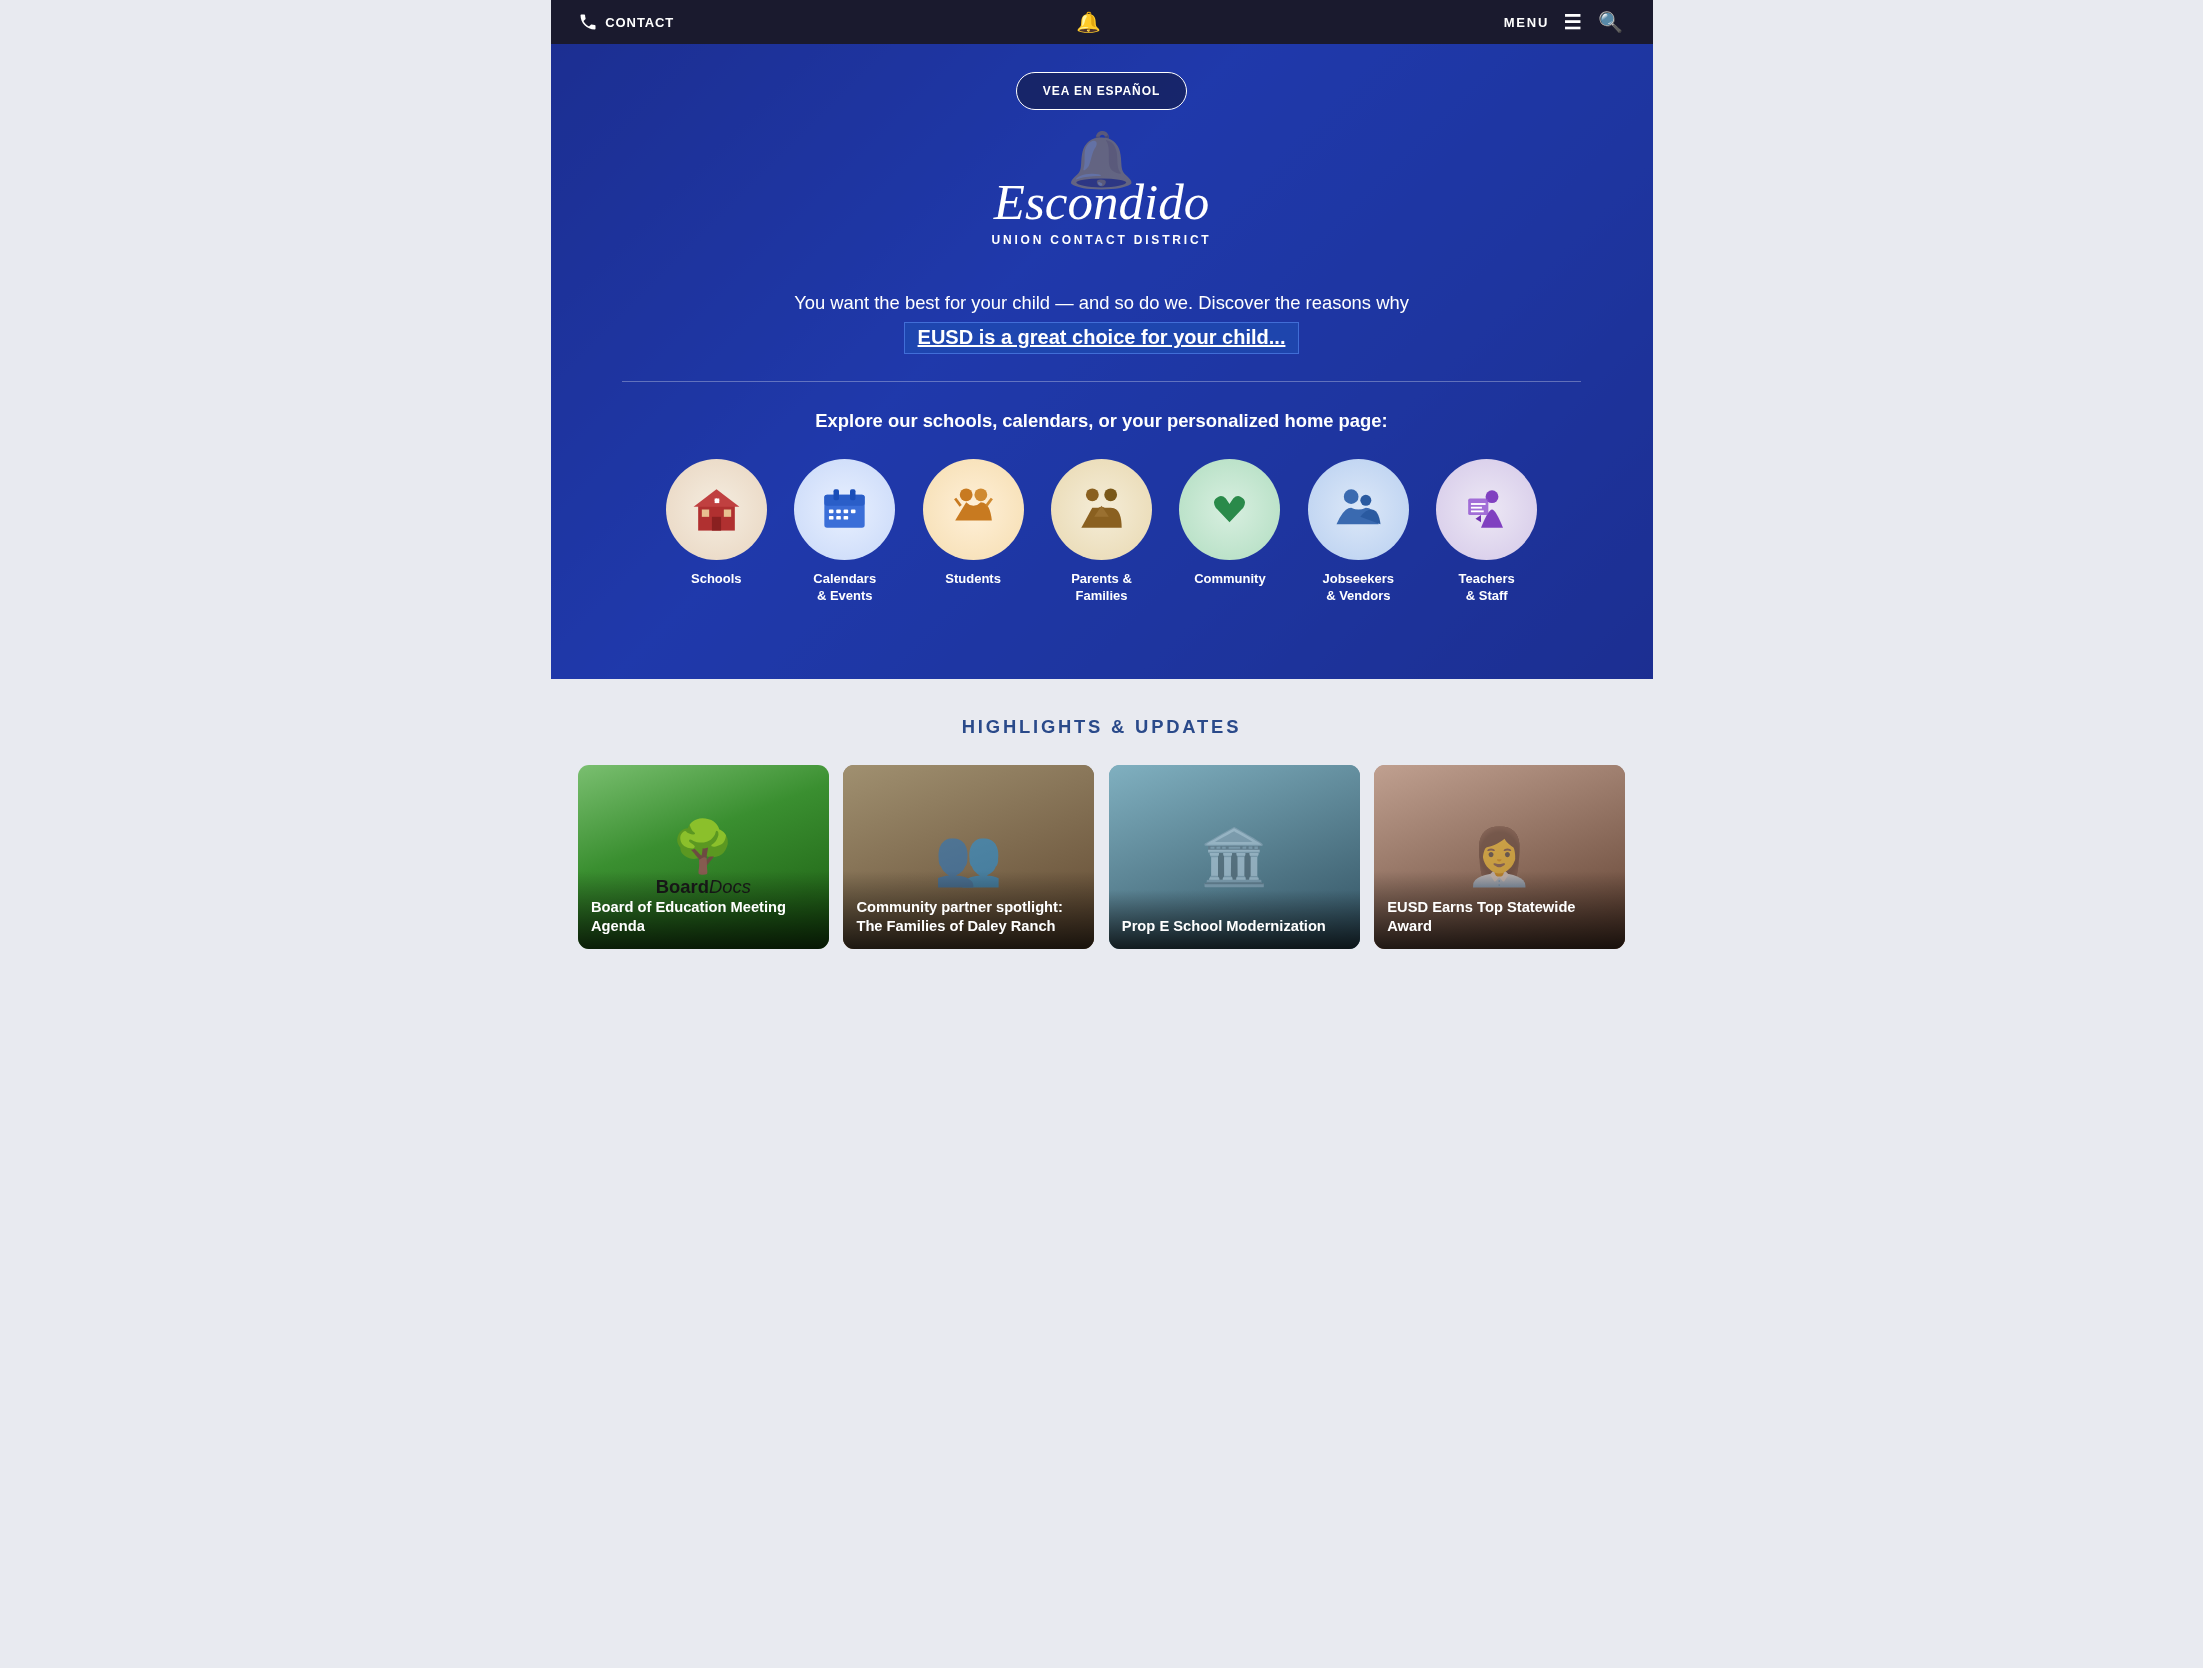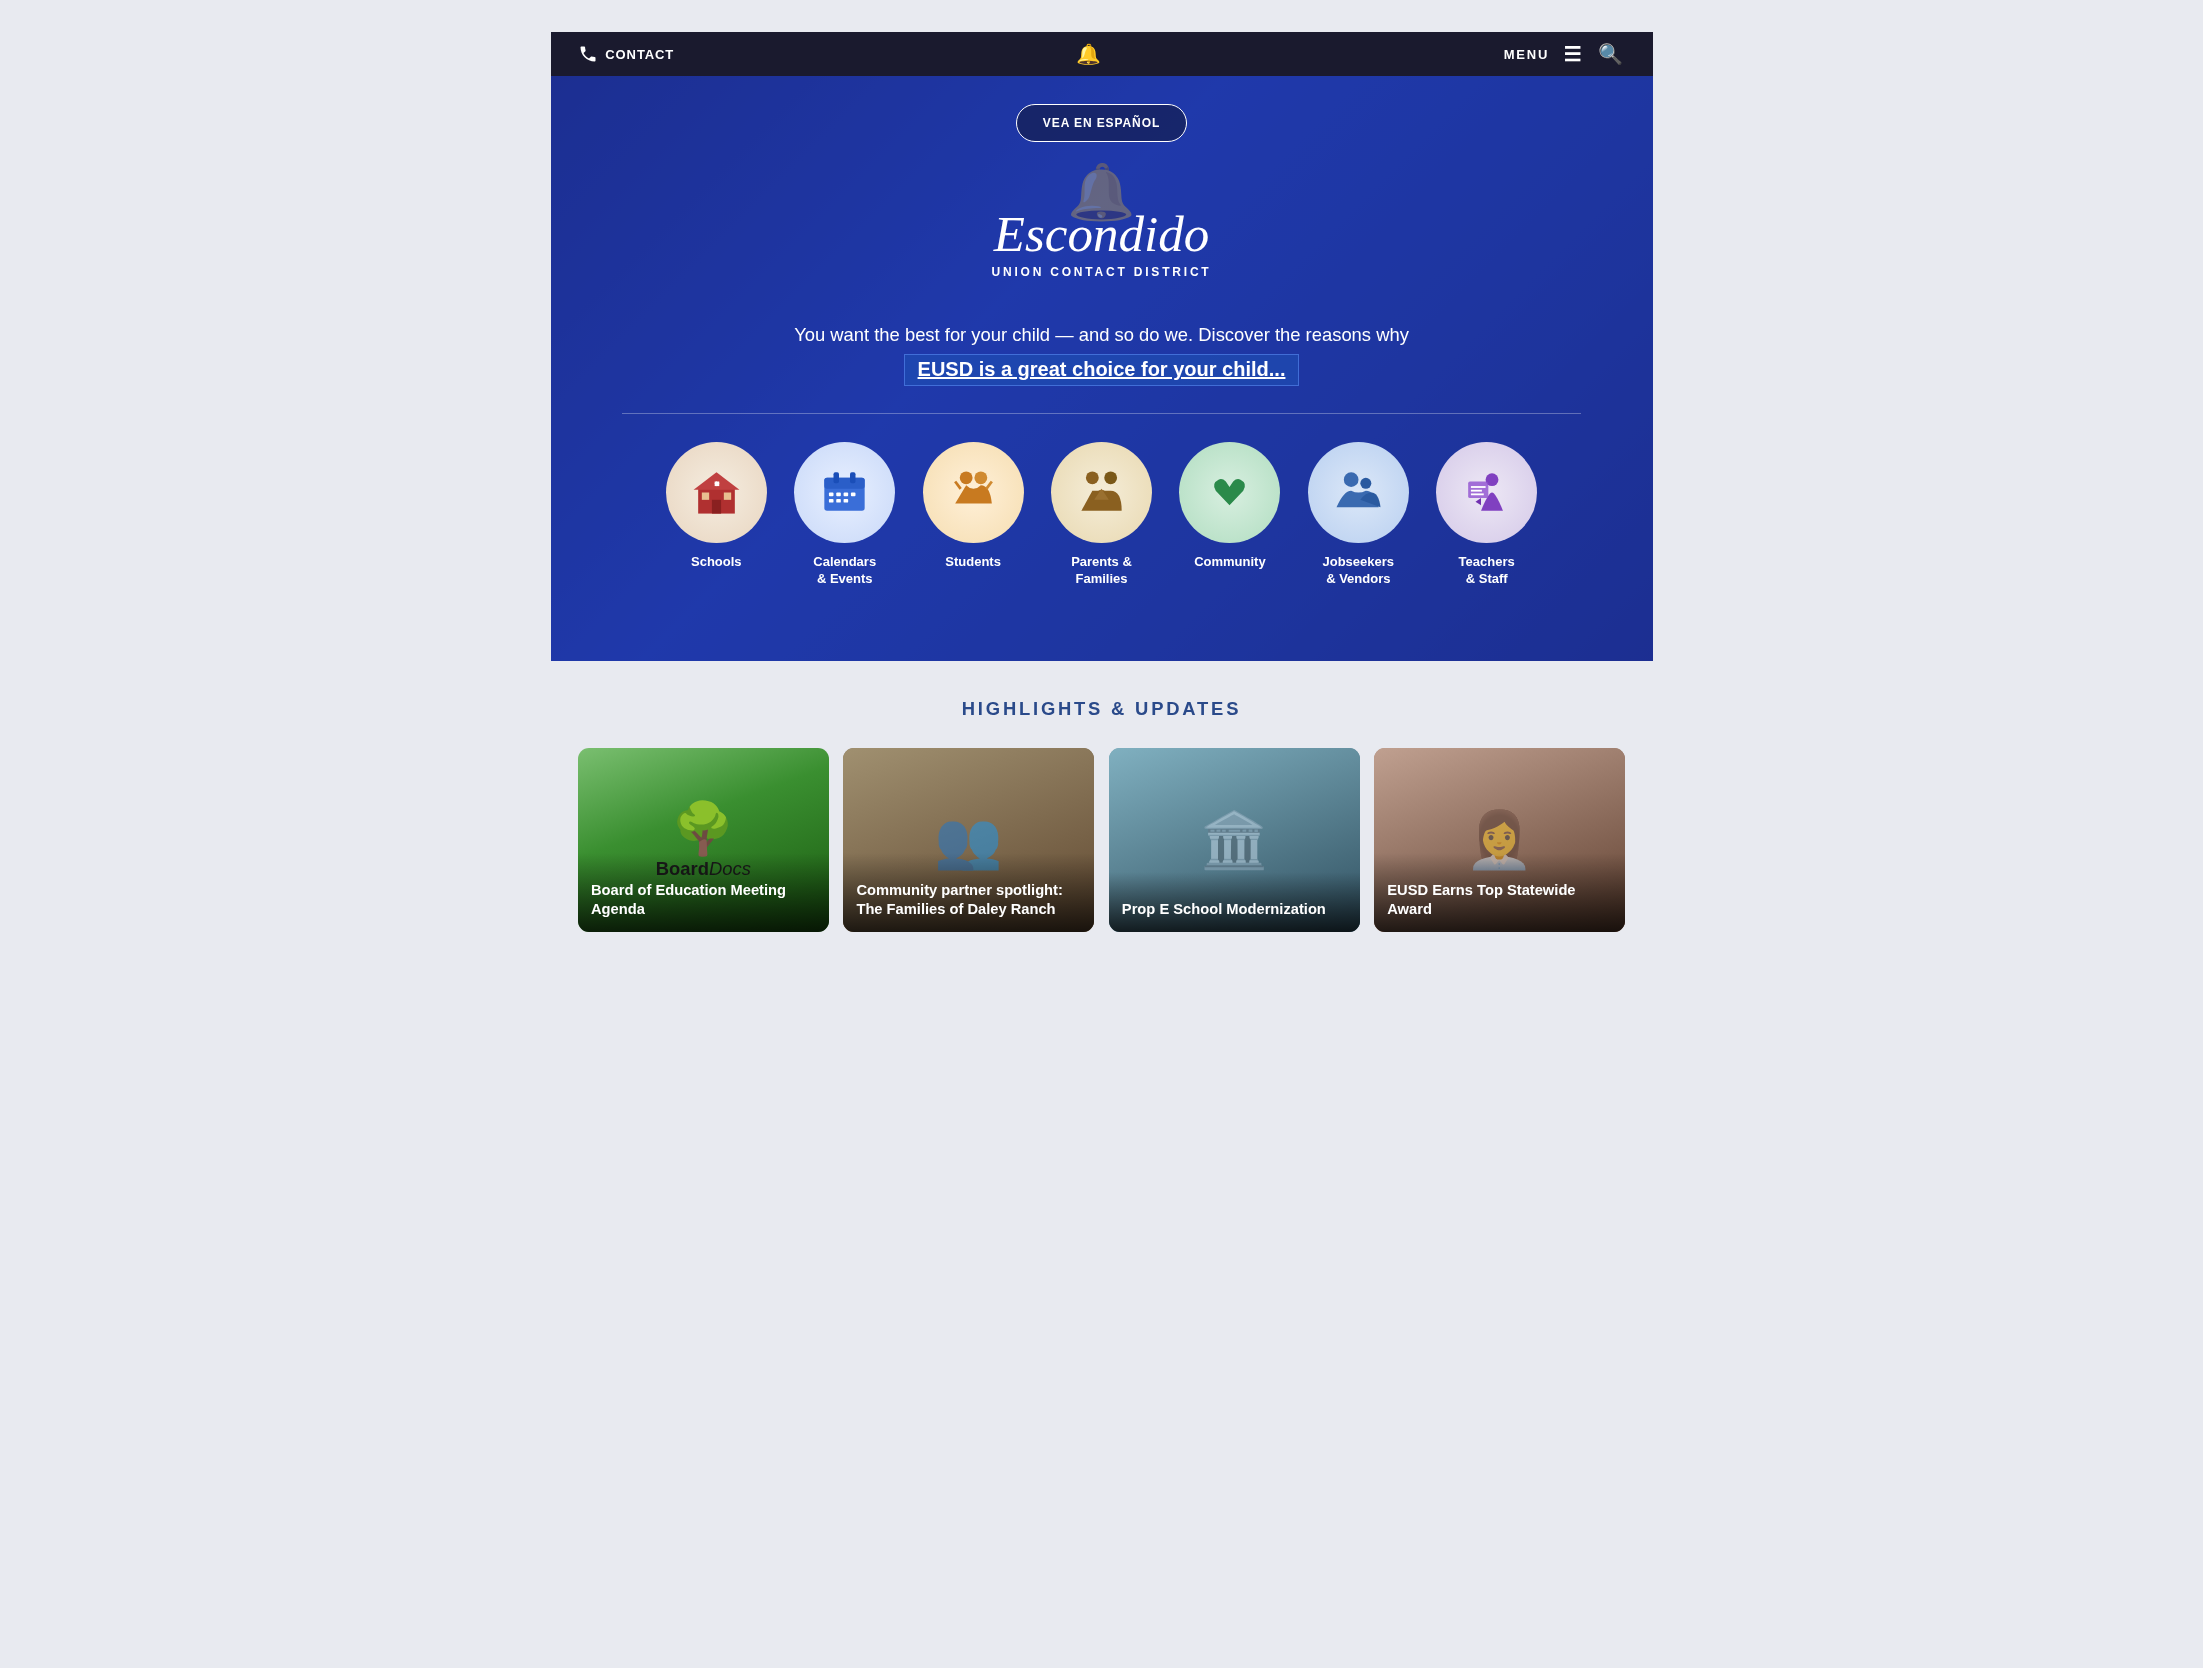--- a/index.html
+++ b/index.html
@@ -6,21 +6,20 @@
     body { font-family: Arial, sans-serif; background: #e8eaf0; width: 1102px; margin: 0 auto; }
 
     
     .top-nav {
       background: #1a1a2e;
       display: flex;
       align-items: center;
       justify-content: space-between;
       padding: 0 27.5px;
       height: 44px;
-      margin-top: 32px;
     }
     .top-nav-left {
       display: flex;
       align-items: center;
       gap: 7.3px;
       color: white;
       font-size: 13px;
       font-weight: bold;
       letter-spacing: 0.9px;
     }
@@ -282,20 +281,21 @@
       <span class="logo-bell">🔔</span>
       <div class="logo-title">Escondido</div>
       <div class="logo-subtitle">UNION CONTACT DISTRICT</div>
     </div>
 
     <p class="hero-tagline">You want the best for your child — and so do we. Discover the reasons why</p>
     <a class="hero-link">EUSD is a great choice for your child...</a>
 
     <hr class="hero-divider">
 
+    <p class="explore-text">Explore our schools, calendars, or your personalized home page:</p>
 
     
     <div class="icon-grid">
 
       <div class="icon-item">
         <div class="icon-circle circle-schools">
           <svg width="55" height="55" viewBox="0 0 60 60">
             <rect x="10" y="25" width="40" height="28" fill="#b03030"></rect>
             <polygon points="5,27 30,8 55,27" fill="#c04040"></polygon>
             <rect x="25" y="38" width="10" height="15" fill="#8a2020"></rect>

